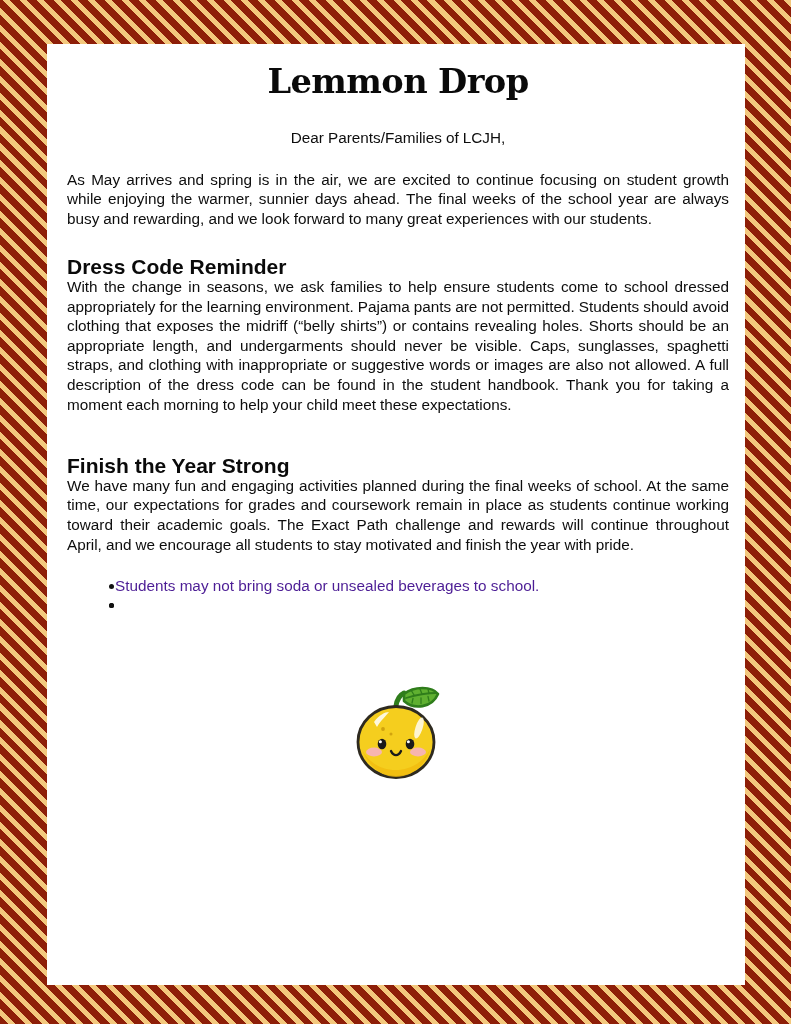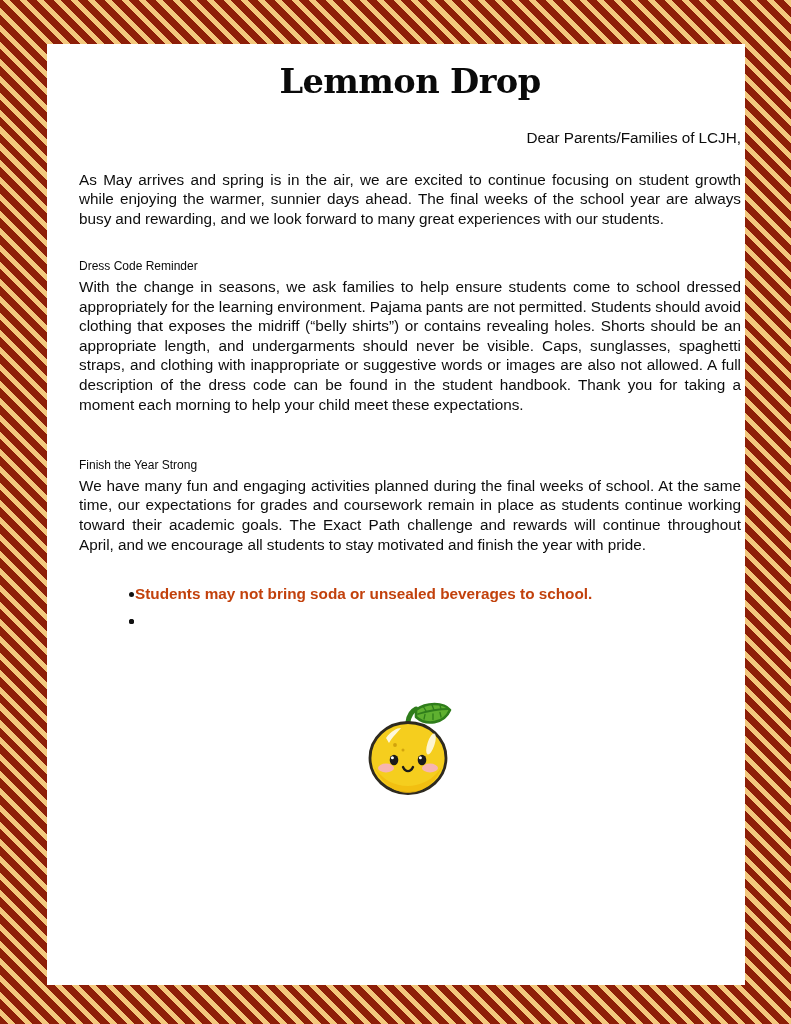--- a/index.html
+++ b/index.html
@@ -40,21 +40,21 @@
     top: 44px;
     width: 698px;
     height: 941px;
     background: #ffffff;
     box-sizing: border-box;
     overflow: hidden;
   }
 
   .sheet-inner {
     position: absolute;
-    left: 32px;
+    left: 20px;
     top: 0;
     width: 662px;
     height: 941px;
     box-sizing: border-box;
   }
 
   
   .masthead {
     text-align: center;
     padding-top: 19px;
@@ -83,53 +83,52 @@
     line-height: 19.6px;
     margin: 0;
     text-align: justify;
     text-justify: inter-word;
     -webkit-hyphens: none;
     hyphens: none;
     word-spacing: -0.2px;
   }
 
   .para.salutation {
-    text-align: right;
+    text-align: center;
   }
 
   .spacer-lg { height: 29px; }
   .spacer-md { height: 22px; }
   .spacer-xl { height: 42px; }
 
   .section-heading {
-    font-size: 12px;
+    font-size: 21px;
     line-height: 19.6px;
-    font-weight: normal;
+    font-weight: bold;
     margin: 0;
     color: #0a0a0a;
     text-align: left;
   }
 
   
   .reminder-list {
     list-style: none;
     margin: 0;
     padding: 0;
   }
   .reminder-list li {
     position: relative;
     font-size: 15.3px;
     line-height: 19.6px;
-    margin: 8px;
+    margin: 0;
     padding: 0;
     text-align: justify;
     text-justify: inter-word;
     text-indent: 48px;
-    color: #c2410c;
-    font-weight: bold;
+    color: #4c1d95;
   }
   .reminder-list li .bullet-dot {
     position: absolute;
     left: 42px;
     top: 7.5px;
     width: 5px;
     height: 5px;
     border-radius: 50%;
     background: #111111;
     text-indent: 0;

